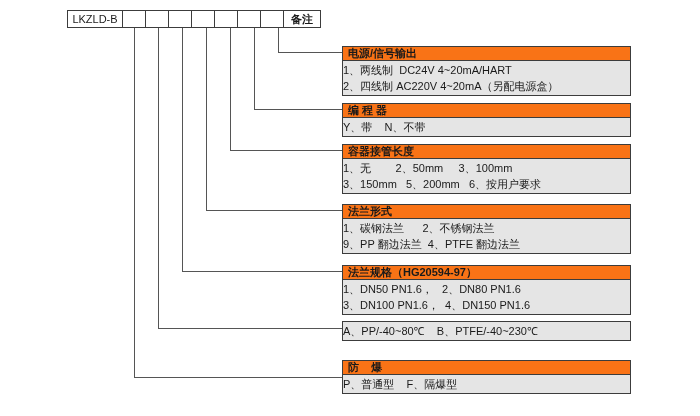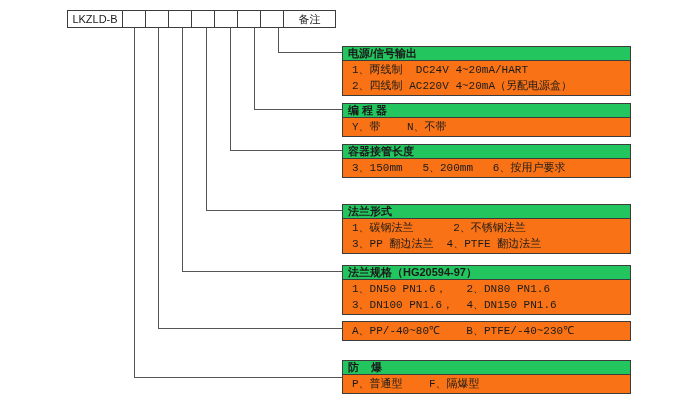--- a/index.html
+++ b/index.html
@@ -26,53 +26,52 @@
     display: flex;
     align-items: center;
     justify-content: center;
     font-size: 11px;
     margin-left: -1px;
     background: #ffffff;
     white-space: pre;
   }
   .model-box { width: 56px; margin-left: 0; }
   .code-box  { width: 24px; }
-  .remark-box{ width: 53px; }
+  .remark-box{ width: 38px; font-weight: bold; }
   .code-strip { display: flex; }
   .connector {
     position: absolute;
     border-left: 1px solid #555555;
     border-bottom: 1px solid #555555;
     box-sizing: border-box;
   }
   .section {
     position: absolute;
     left: 342px;
     width: 289px;
     box-sizing: border-box;
   }
   .sec-header {
     box-sizing: border-box;
     border: 1px solid #3c3c3c;
-    background: #22c55e;
+    background: #f97316;
     height: 15px;
     line-height: 13px;
     font-size: 11px;
     font-weight: bold;
     padding: 0 5px;
     white-space: pre;
     overflow: hidden;
   }
   .sec-body {
     box-sizing: border-box;
     border: 1px solid #3c3c3c;
     margin-top: -1px;
-    background: #f97316;
-    padding: 1px 9px;
-    font-family: Liberation Mono, monospace;
+    background: #e5e5e5;
+    padding: 1px 0;
   }
   .sec-line {
     font-size: 11px;
     line-height: 16px;
     white-space: pre;
   }
 </style>
 </head>
 <body>
 
@@ -109,28 +108,29 @@
       </div>
       <div class="section" style="top: 103px;">
         <div class="sec-header">编 程 器</div>
         <div class="sec-body">
           <div class="sec-line">Y、带    N、不带</div>
         </div>
       </div>
       <div class="section" style="top: 144px;">
         <div class="sec-header">容器接管长度</div>
         <div class="sec-body">
+          <div class="sec-line">1、无        2、50mm     3、100mm</div>
           <div class="sec-line">3、150mm   5、200mm   6、按用户要求</div>
         </div>
       </div>
       <div class="section" style="top: 204px;">
         <div class="sec-header">法兰形式</div>
         <div class="sec-body">
           <div class="sec-line">1、碳钢法兰      2、不锈钢法兰</div>
-          <div class="sec-line">3、PP 翻边法兰  4、PTFE 翻边法兰</div>
+          <div class="sec-line">9、PP 翻边法兰  4、PTFE 翻边法兰</div>
         </div>
       </div>
       <div class="section" style="top: 265px;">
         <div class="sec-header">法兰规格（HG20594-97）</div>
         <div class="sec-body">
           <div class="sec-line">1、DN50 PN1.6，   2、DN80 PN1.6</div>
           <div class="sec-line">3、DN100 PN1.6，  4、DN150 PN1.6</div>
         </div>
       </div>
       <div class="section" style="top: 322px;">

